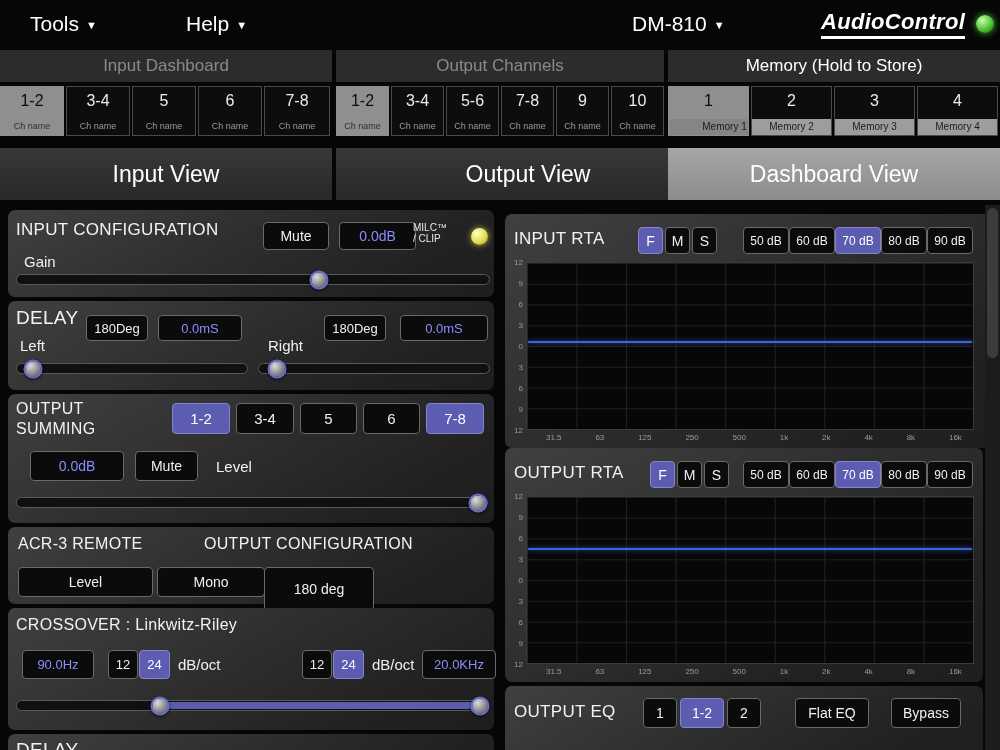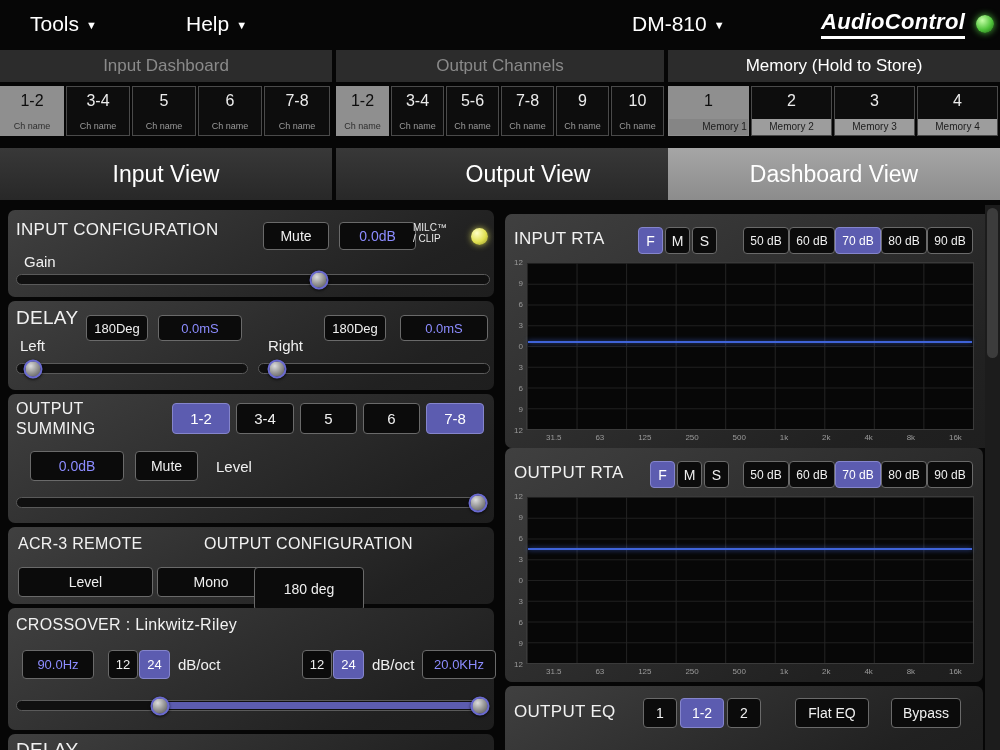--- a/index.html
+++ b/index.html
@@ -220,21 +220,21 @@
     <div class="slider" style="left:8px;top:103px;width:472px">
       <div class="thumb" style="left:98%"></div>
     </div>
   </div>
 
   <div class="panel" style="left:8px;top:527px;width:486px;height:77px">
     <div class="ptitle" style="left:10px;top:8px;font-size:16px">ACR-3 REMOTE</div>
     <div class="ptitle" style="left:196px;top:8px;font-size:16px">OUTPUT CONFIGURATION</div>
     <div class="btn" style="left:10px;top:40px;width:135px;height:30px">Level</div>
     <div class="btn" style="left:149px;top:40px;width:108px;height:30px">Mono</div>
-    <div class="btn" style="left:246px;top:40px;width:110px;height:44px">180 deg</div>
+    <div class="btn" style="left:256px;top:40px;width:110px;height:44px">180 deg</div>
   </div>
 
   <div class="panel" style="left:8px;top:608px;width:486px;height:122px">
     <div class="ptitle" style="left:8px;top:8px;font-size:16px">CROSSOVER : Linkwitz-Riley</div>
     <div class="btn small val" style="left:14px;top:42px;width:72px;height:29px">90.0Hz</div>
     <div class="btn small" style="left:100px;top:42px;width:30px;height:29px">12</div>
     <div class="btn small sel" style="left:131px;top:42px;width:31px;height:29px">24</div>
     <div class="lab" style="left:170px;top:48px">dB/oct</div>
     <div class="btn small" style="left:294px;top:42px;width:30px;height:29px">12</div>
     <div class="btn small sel" style="left:325px;top:42px;width:31px;height:29px">24</div>

